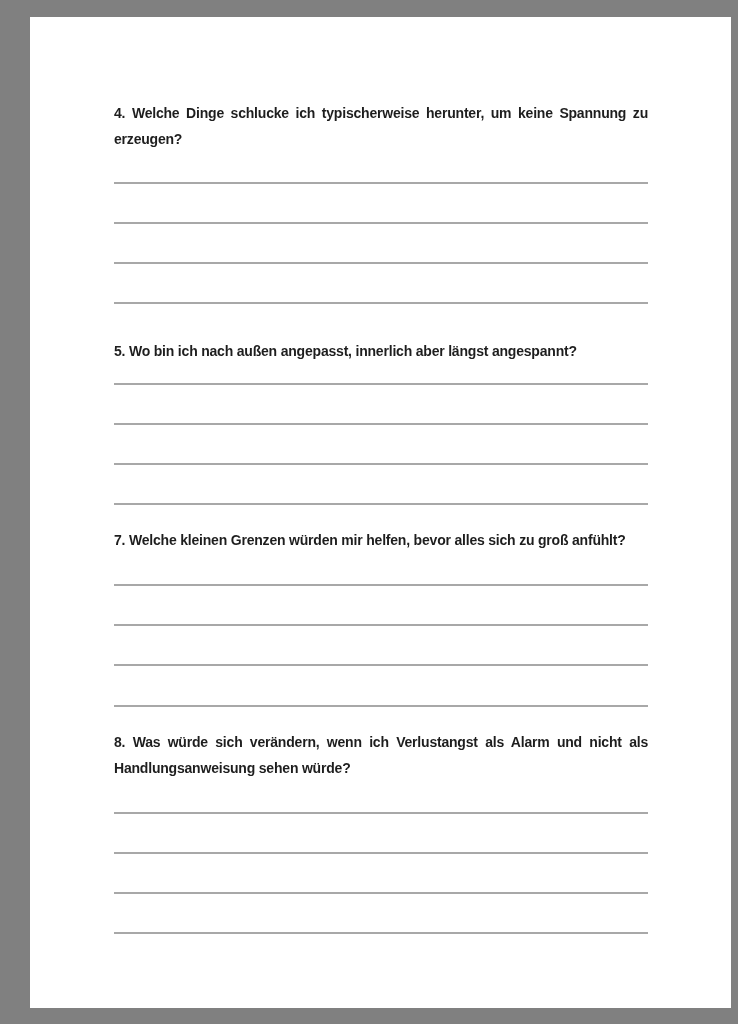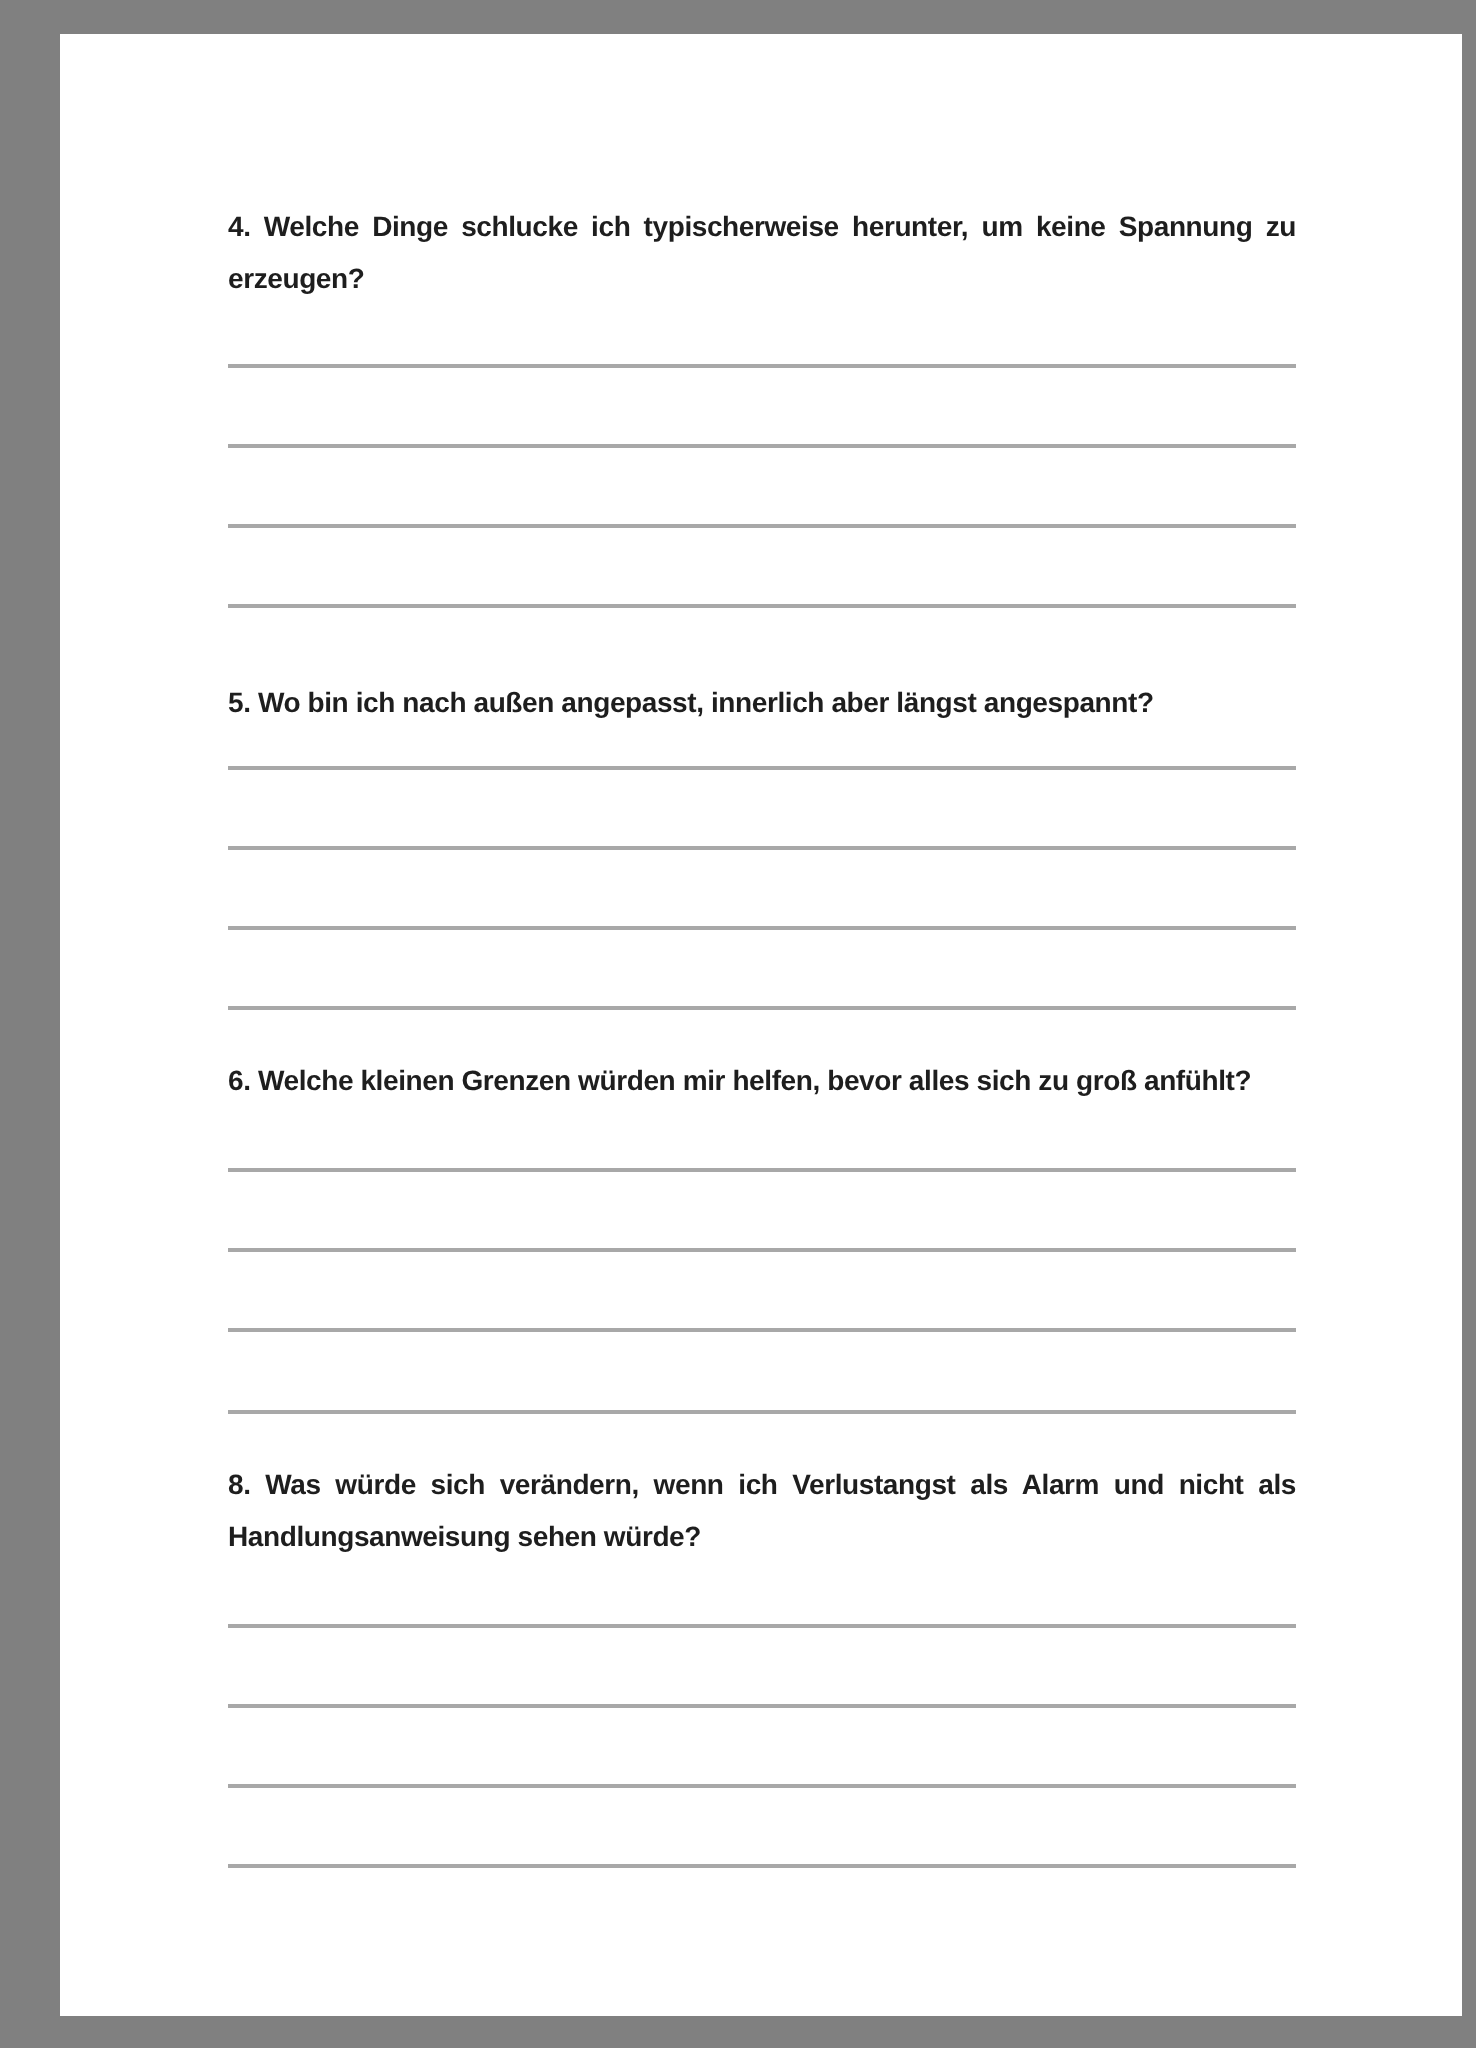--- a/index.html
+++ b/index.html
@@ -17,21 +17,21 @@
   <div class="line" style="top:205px;"></div>
   <div class="line" style="top:245px;"></div>
   <div class="line" style="top:285px;"></div>
 
   <div class="q" style="top:309px;margin-top:12px;">5. Wo bin ich nach außen angepasst, innerlich aber längst angespannt?</div>
   <div class="line" style="top:366px;"></div>
   <div class="line" style="top:406px;"></div>
   <div class="line" style="top:446px;"></div>
   <div class="line" style="top:486px;"></div>
 
-  <div class="q" style="top:510px;">6. Welche kleinen Grenzen würden mir helfen, bevor alles sich zu groß anfühlt?</div>
+  <div class="q" style="top:510px;">7. Welche kleinen Grenzen würden mir helfen, bevor alles sich zu groß anfühlt?</div>
   <div class="line" style="top:567px;"></div>
   <div class="line" style="top:607px;"></div>
   <div class="line" style="top:647px;"></div>
   <div class="line" style="top:688px;"></div>
 
   <div class="q" style="top:712px;">8. Was würde sich verändern, wenn ich Verlustangst als Alarm und nicht als Handlungsanweisung sehen würde?</div>
   <div class="line" style="top:795px;"></div>
   <div class="line" style="top:835px;"></div>
   <div class="line" style="top:875px;"></div>
   <div class="line" style="top:915px;"></div>

